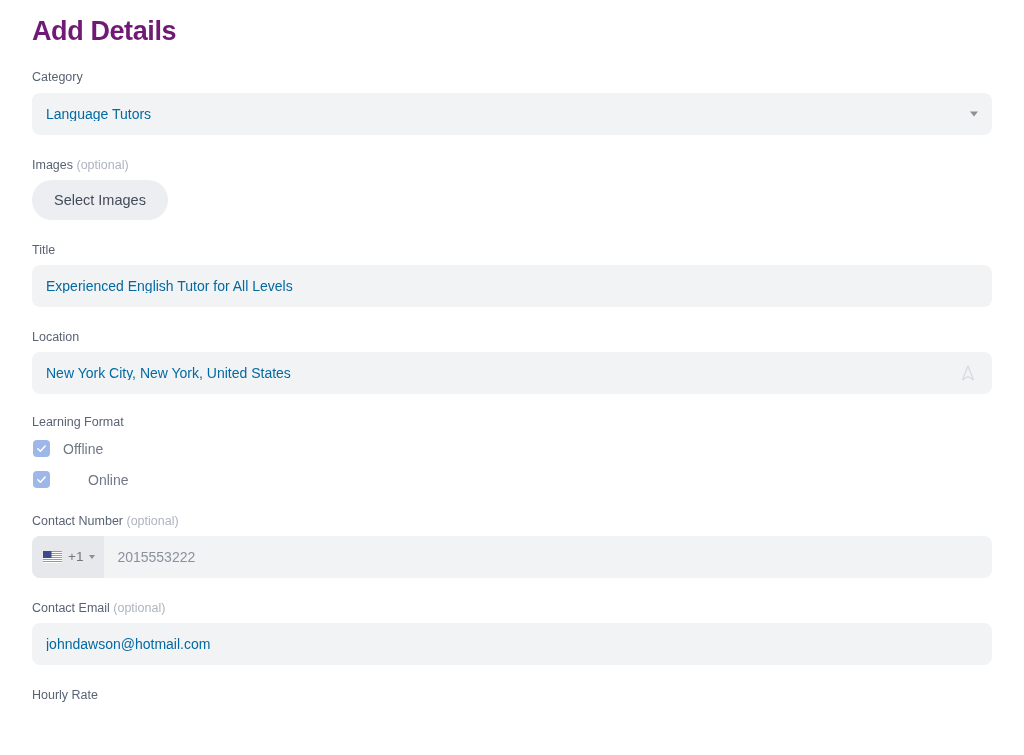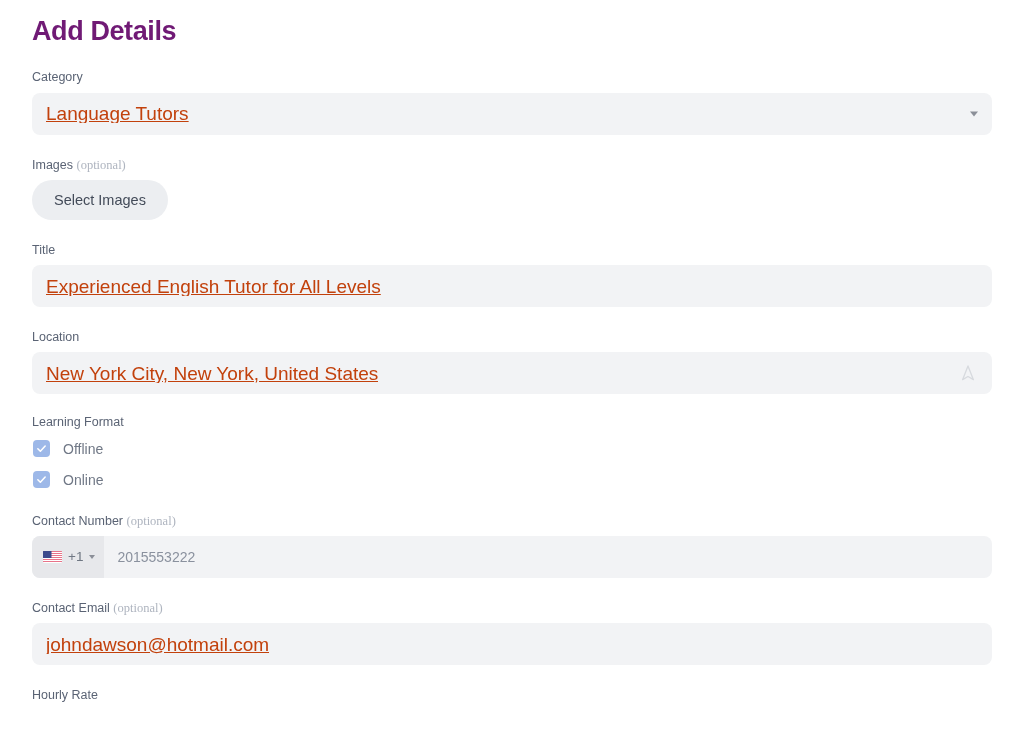--- a/index.html
+++ b/index.html
@@ -35,41 +35,39 @@
   .field-block.tight { margin-top: 20px; }
 
   .field-label {
     font-size: 12.5px;
     color: #5a6374;
     line-height: 1.3;
     margin-bottom: 7px;
   }
   .field-label .optional {
     color: #aeb4bf;
-    font-family: Liberation Serif, serif;
   }
 
   
   .input {
     position: relative;
     height: 42px;
     background: #f2f3f5;
     border-radius: 8px;
     display: flex;
     align-items: center;
     padding: 0 14px;
     width: 960px;
   }
   .input .value {
-    font-size: 19px;
-    color: #c2410c;
+    font-size: 14px;
+    color: #0369a1;
     line-height: 1;
     white-space: nowrap;
     overflow: hidden;
-    text-decoration: underline;
   }
 
   
   .chevron {
     position: absolute;
     right: 14px;
     top: 50%;
     transform: translateY(-50%);
     width: 0; height: 0;
     border-left: 4.5px solid transparent;
@@ -104,21 +102,21 @@
     font-family: "Liberation Sans", sans-serif;
   }
 
   
   .checkbox-row {
     display: flex;
     align-items: center;
     height: 22px;
     margin-bottom: 9px;
   }
-  .checkbox-row:last-child { margin-bottom: 0; }
+  .checkbox-row:last-child { margin-bottom: 0; gap: 25px; }
 
   .checkbox {
     width: 17px;
     height: 17px;
     border-radius: 4px;
     background: #9db8e8;
     display: flex;
     align-items: center;
     justify-content: center;
     flex: 0 0 auto;

